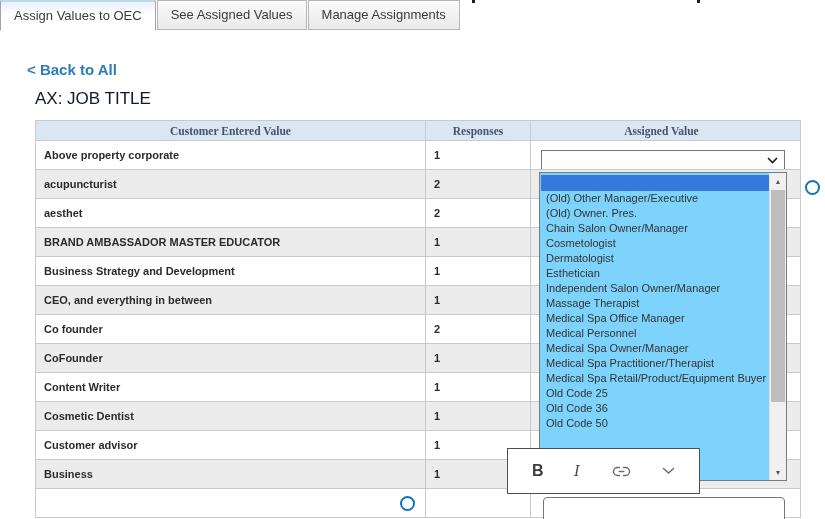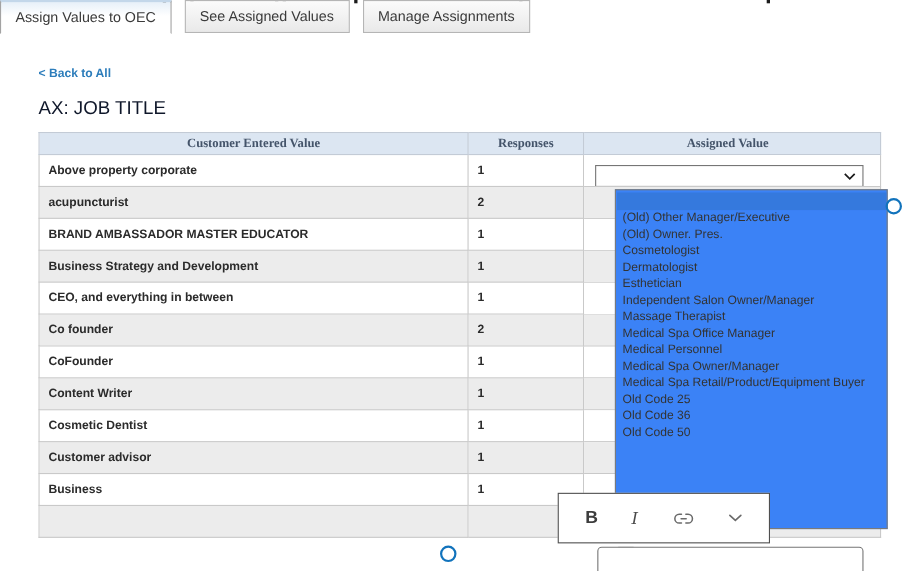--- a/index.html
+++ b/index.html
@@ -6,34 +6,34 @@
   body { background:#fff; }
   .screen {
     position:relative; width:825px; height:519px; overflow:hidden;
     background:#ffffff; font-family:"Liberation Sans", sans-serif;
   }
 
   
   .frag { position:absolute; top:0; height:3px; width:3px; background:#1c1c1c; }
 
   
-  .tabs { position:absolute; left:0; top:8; display:flex; gap:12px; }
+  .tabs { position:absolute; left:0; top:8; display:flex; gap:1px; }
   .tab {
     height:30px; line-height:28px; padding:0 13px; font-size:13px; color:#3a3a3a;
     background:linear-gradient(#fbfbfb,#e9e9e9);
     border:1px solid #b5b5b5; white-space:nowrap;
   }
   .tab.active {
     background:linear-gradient(#e7f0f9, #ffffff 45%);
     border:1px solid #a3a3a3; border-bottom:1px solid #ffffff;
     border-top:2px solid #c3d7ea; height:31px;
   }
 
   .back-link {
-    position:absolute; left:35px; top:61px; font-size:11px; font-weight:600;
+    position:absolute; left:27px; top:61px; font-size:15px; font-weight:600;
     color:#2d7dbb; text-decoration:none; cursor:pointer;
   }
   .page-title {
     position:absolute; left:35px; top:89px; font-size:17px; font-weight:normal; color:#0f172a;
   }
 
   
   table.values {
     position:absolute; left:35px; top:120px; width:765px;
     border-collapse:collapse; table-layout:fixed;
@@ -53,22 +53,22 @@
   
   .select-box {
     position:absolute; left:10px; top:9px; width:244px; height:20px;
     background:#fff; border:1px solid #767676; display:flex; align-items:center;
     justify-content:flex-end; padding-right:6px; cursor:pointer;
   }
   .select-box .sel-value { flex:1; font-size:11px; font-weight:normal; color:#222; }
 
   
   .dropdown {
-    position:absolute; left:559px; top:172px; width:248px; height:309px;
-    background:#3b82f6; border:1px solid #7a7a7a; z-index:5; display:flex;flex-direction:column;
+    position:absolute; left:539px; top:172px; width:248px; height:309px;
+    background:#7dd3fc; border:1px solid #7a7a7a; z-index:5; display:flex;
   }
   .dd-options { flex:1; padding-top:2px; overflow:hidden; }
   .option {
     height:15px; line-height:15px; padding-left:6px; font-size:11px; color:#333;
     white-space:nowrap; overflow:hidden; cursor:default;
   }
   .option.highlighted { height:16px; background:#3579dd; margin-left:1px; }
   .dd-scrollbar {
     width:17px; background:#f0f0f0; border-left:1px solid #e3e3e3; position:relative;
   }
@@ -158,20 +158,25 @@
               </span>
             </div>
           </td>
         </tr>
         <tr>
           <td>acupuncturist</td>
           <td>2</td>
           <td class="assigned-cell"></td>
         </tr>
         <tr>
+          <td>aesthet</td>
+          <td>2</td>
+          <td class="assigned-cell"></td>
+        </tr>
+        <tr>
           <td>BRAND AMBASSADOR MASTER EDUCATOR</td>
           <td>1</td>
           <td class="assigned-cell"></td>
         </tr>
         <tr>
           <td>Business Strategy and Development</td>
           <td>1</td>
           <td class="assigned-cell"></td>
         </tr>
         <tr>
@@ -215,28 +220,30 @@
           <td></td>
         </tr>
       </tbody>
   </table>
 
   <div class="dropdown">
     <div class="dd-options">
         <div class="option highlighted"></div>
         <div class="option">(Old) Other Manager/Executive</div>
         <div class="option">(Old) Owner. Pres.</div>
+        <div class="option">Chain Salon Owner/Manager</div>
         <div class="option">Cosmetologist</div>
         <div class="option">Dermatologist</div>
         <div class="option">Esthetician</div>
         <div class="option">Independent Salon Owner/Manager</div>
         <div class="option">Massage Therapist</div>
         <div class="option">Medical Spa Office Manager</div>
         <div class="option">Medical Personnel</div>
         <div class="option">Medical Spa Owner/Manager</div>
+        <div class="option">Medical Spa Practitioner/Therapist</div>
         <div class="option">Medical Spa Retail/Product/Equipment Buyer</div>
         <div class="option">Old Code 25</div>
         <div class="option">Old Code 36</div>
         <div class="option">Old Code 50</div>
       </div>
     <div class="dd-scrollbar">
       <div class="sb-btn sb-up">▲</div>
       <div class="sb-thumb"></div>
       <div class="sb-btn sb-down">▼</div>
     </div>

